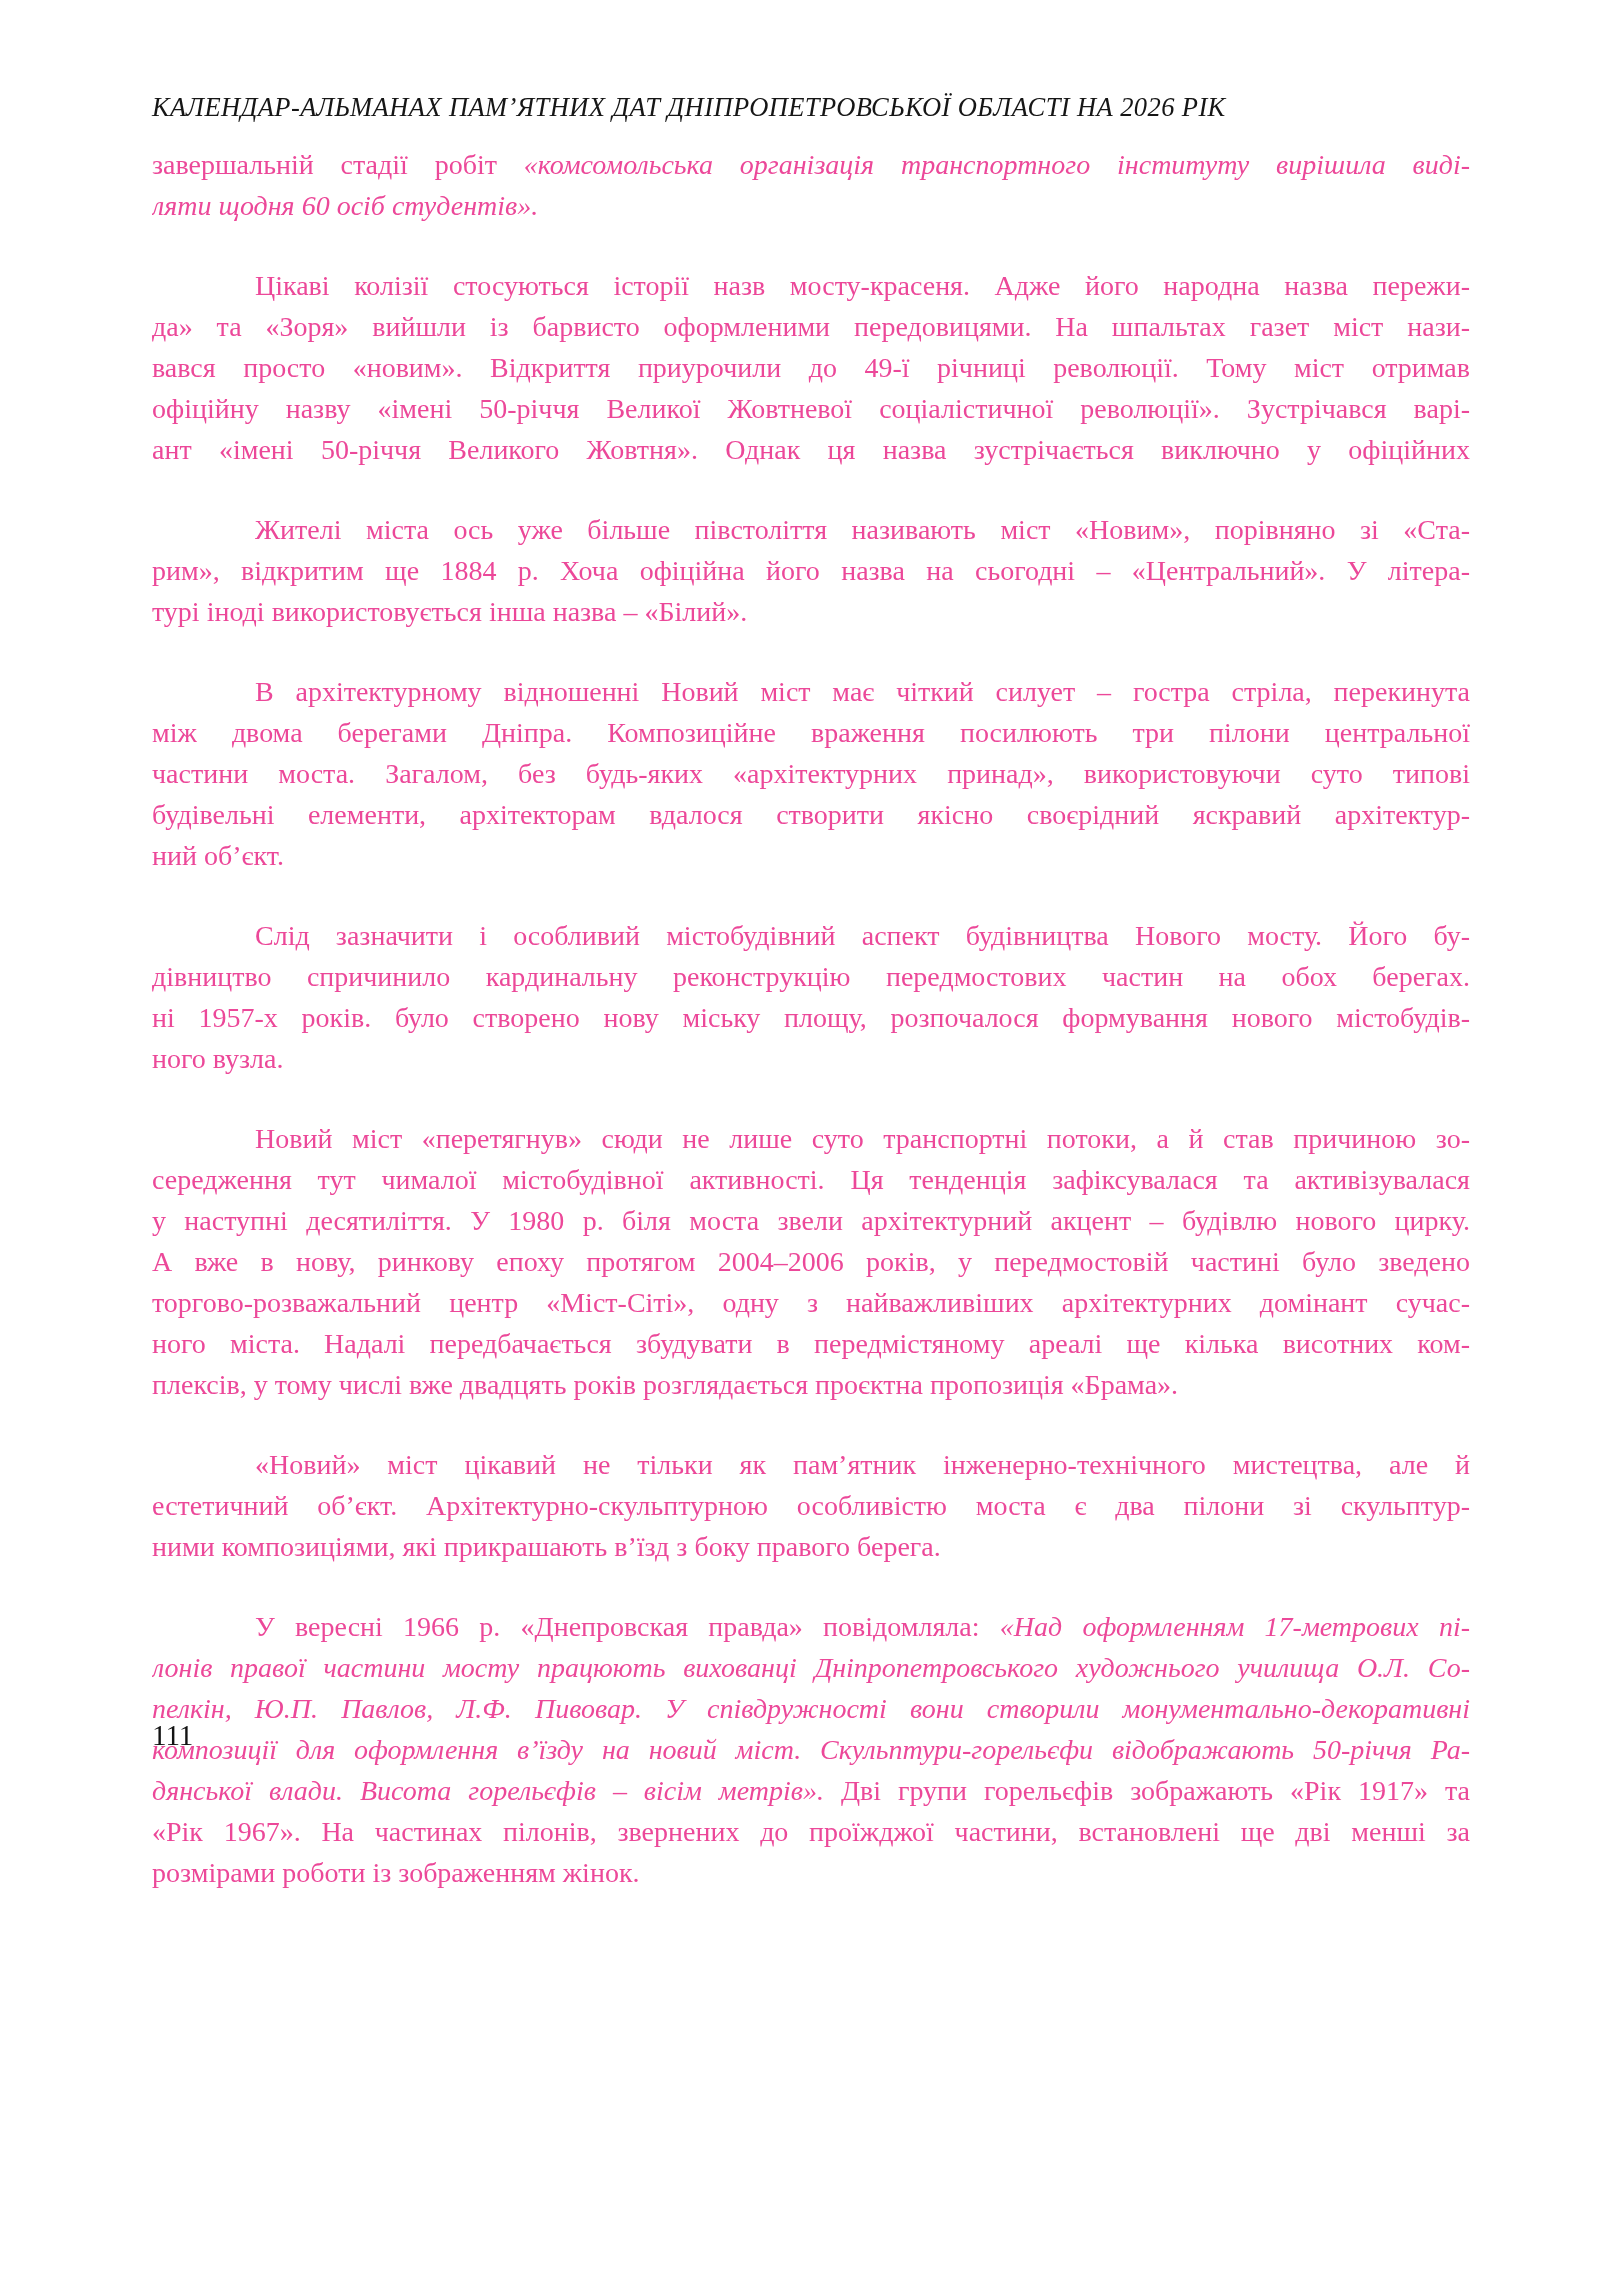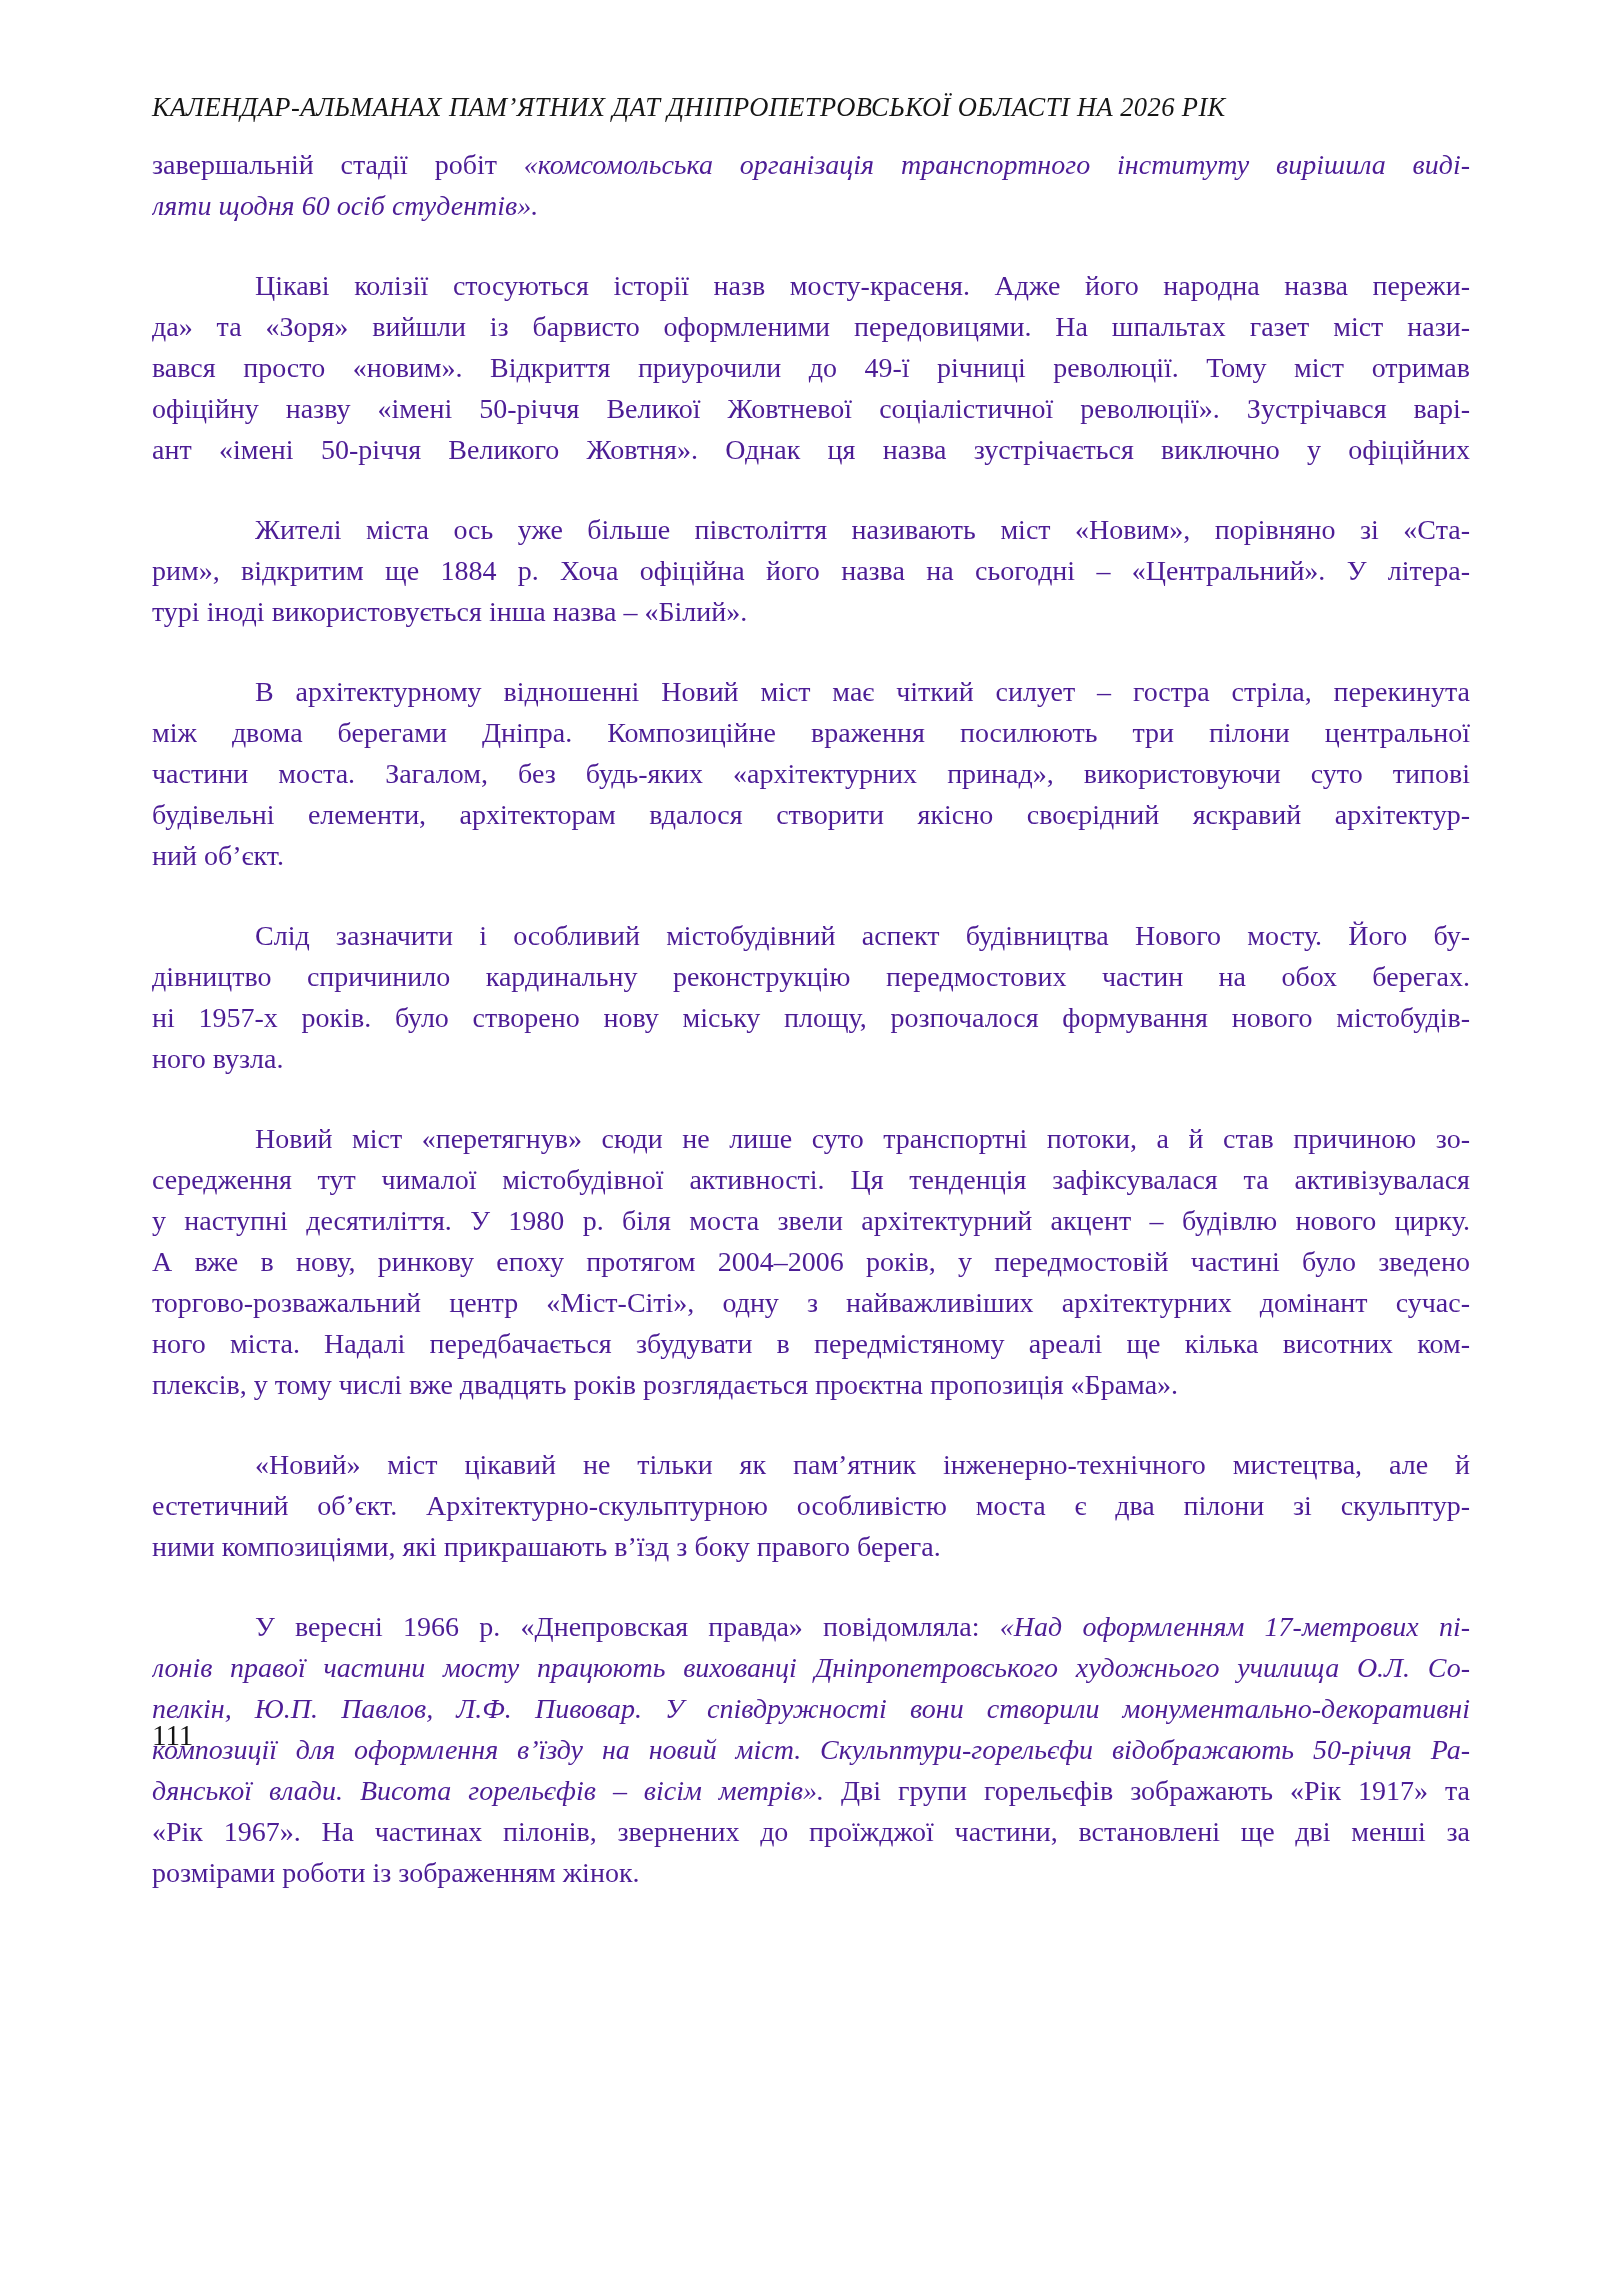--- a/index.html
+++ b/index.html
@@ -24,21 +24,21 @@
     letter-spacing: 0.4px;
     white-space: nowrap;
     color: #161616;
   }
   .text-block {
     position: absolute;
     left: 152px;
     top: 144px;
     width: 1318px;
     font-size: 28px;
-    color: #4c1d95;
+    color: #ec4899;
   }
   .paragraph {
     margin: 0;
     padding: 0;
   }
   .line {
     height: 41px;
     line-height: 41px;
     overflow: hidden;
     text-align: justify;

